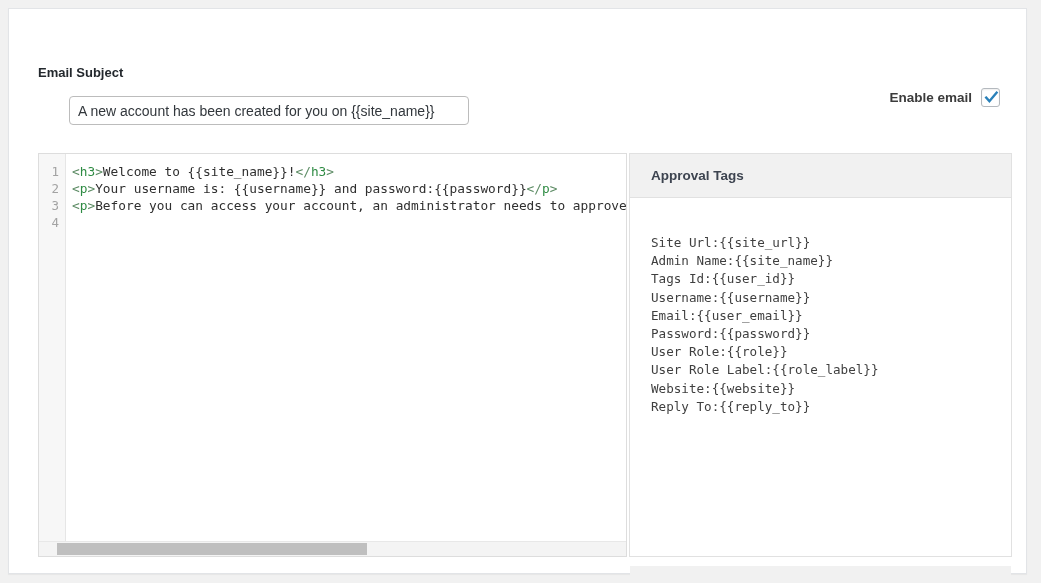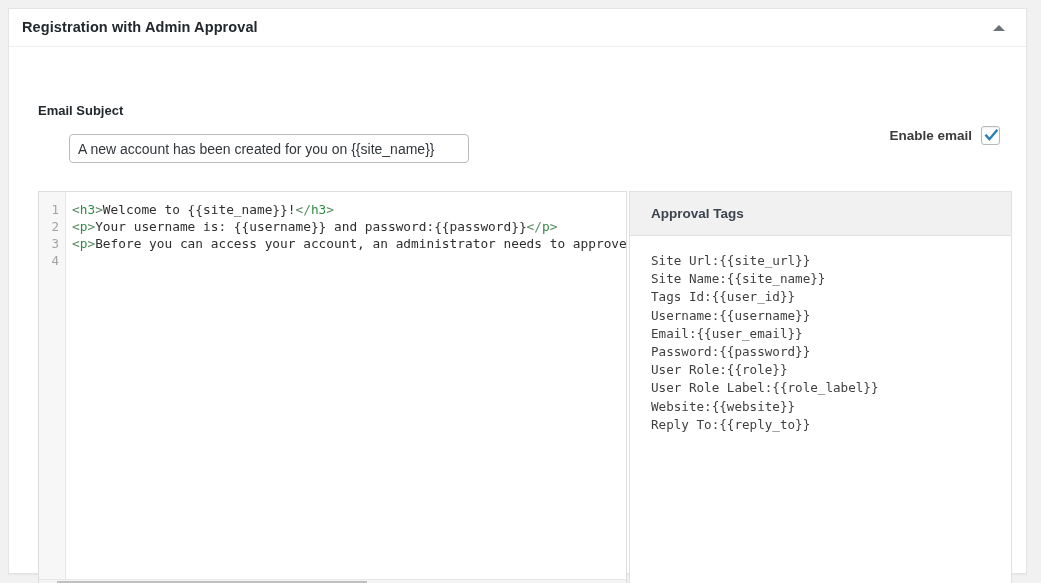--- a/index.html
+++ b/index.html
@@ -210,40 +210,35 @@
     background: #f1f1f1;
     border-bottom: 1px solid #e1e1e1;
     padding: 14px 0 14px 21px;
     font-size: 13.5px;
     font-weight: 600;
     color: #3d4450;
   }
   #available-tags-body {
     padding: 16px 0 0 21px;
     height: 348px;
+    margin-top: 20px;
   }
   #available-tags-body .tagline {
     font-family: "DejaVu Sans Mono", monospace;
     font-size: 12.6px;
     line-height: 18.2px;
     color: #3f3f3f;
   }
   #user-fields-body { height: 45px; background: #fff; }
 </style>
 </head>
 <body>
 
 <div id="metabox">
 
-  <div id="metabox-header">
-    <div id="metabox-title">Registration with Admin Approval</div>
-    <button id="collapse-toggle">
-      <span class="tri"></span>
-    </button>
-  </div>
 
   <div id="metabox-body">
 
     <div id="subject-label">Email Subject</div>
     <input id="subject-input" type="text" value="A new account has been created for you on {{site_name}}" style="">
 
     <div id="enable-email-wrap">
       <span id="enable-email-label">Enable email</span>
       <span id="enable-email-box">
         <svg width="17" height="17" viewBox="0 0 17 17">
@@ -266,21 +261,21 @@
         <span class="arrow left"></span>
         <span id="hscroll-thumb"></span>
         <span class="arrow right"></span>
       </div>
     </div>
 
     <div id="tags-panel">
       <div class="tags-head">Approval Tags</div>
       <div id="available-tags-body">
           <div class="tagline">Site Url:{{site_url}}</div>
-          <div class="tagline">Site Name:{{site_name}}</div>
+          <div class="tagline">Admin Name:{{site_name}}</div>
           <div class="tagline">Tags Id:{{user_id}}</div>
           <div class="tagline">Username:{{username}}</div>
           <div class="tagline">Email:{{user_email}}</div>
           <div class="tagline">Password:{{password}}</div>
           <div class="tagline">User Role:{{role}}</div>
           <div class="tagline">User Role Label:{{role_label}}</div>
           <div class="tagline">Website:{{website}}</div>
           <div class="tagline">Reply To:{{reply_to}}</div>
         </div>
       <div class="tags-head">User Fields Reply</div>

